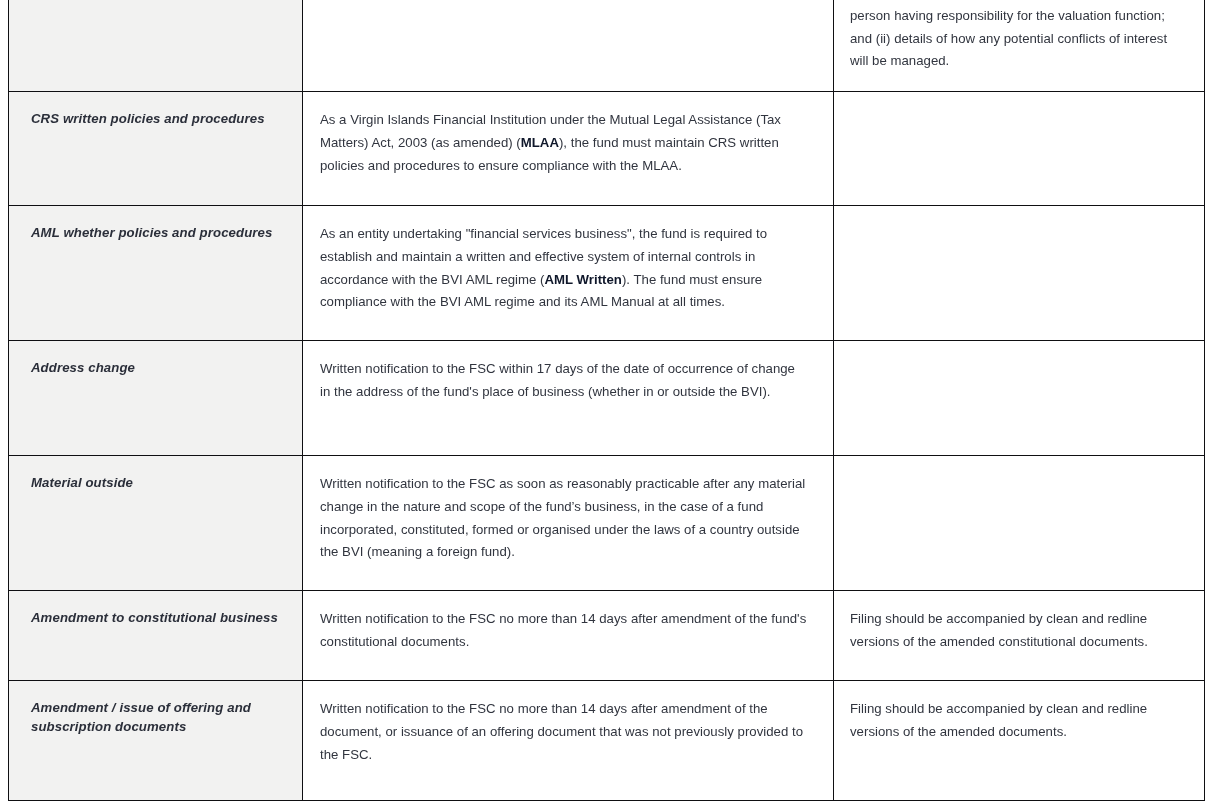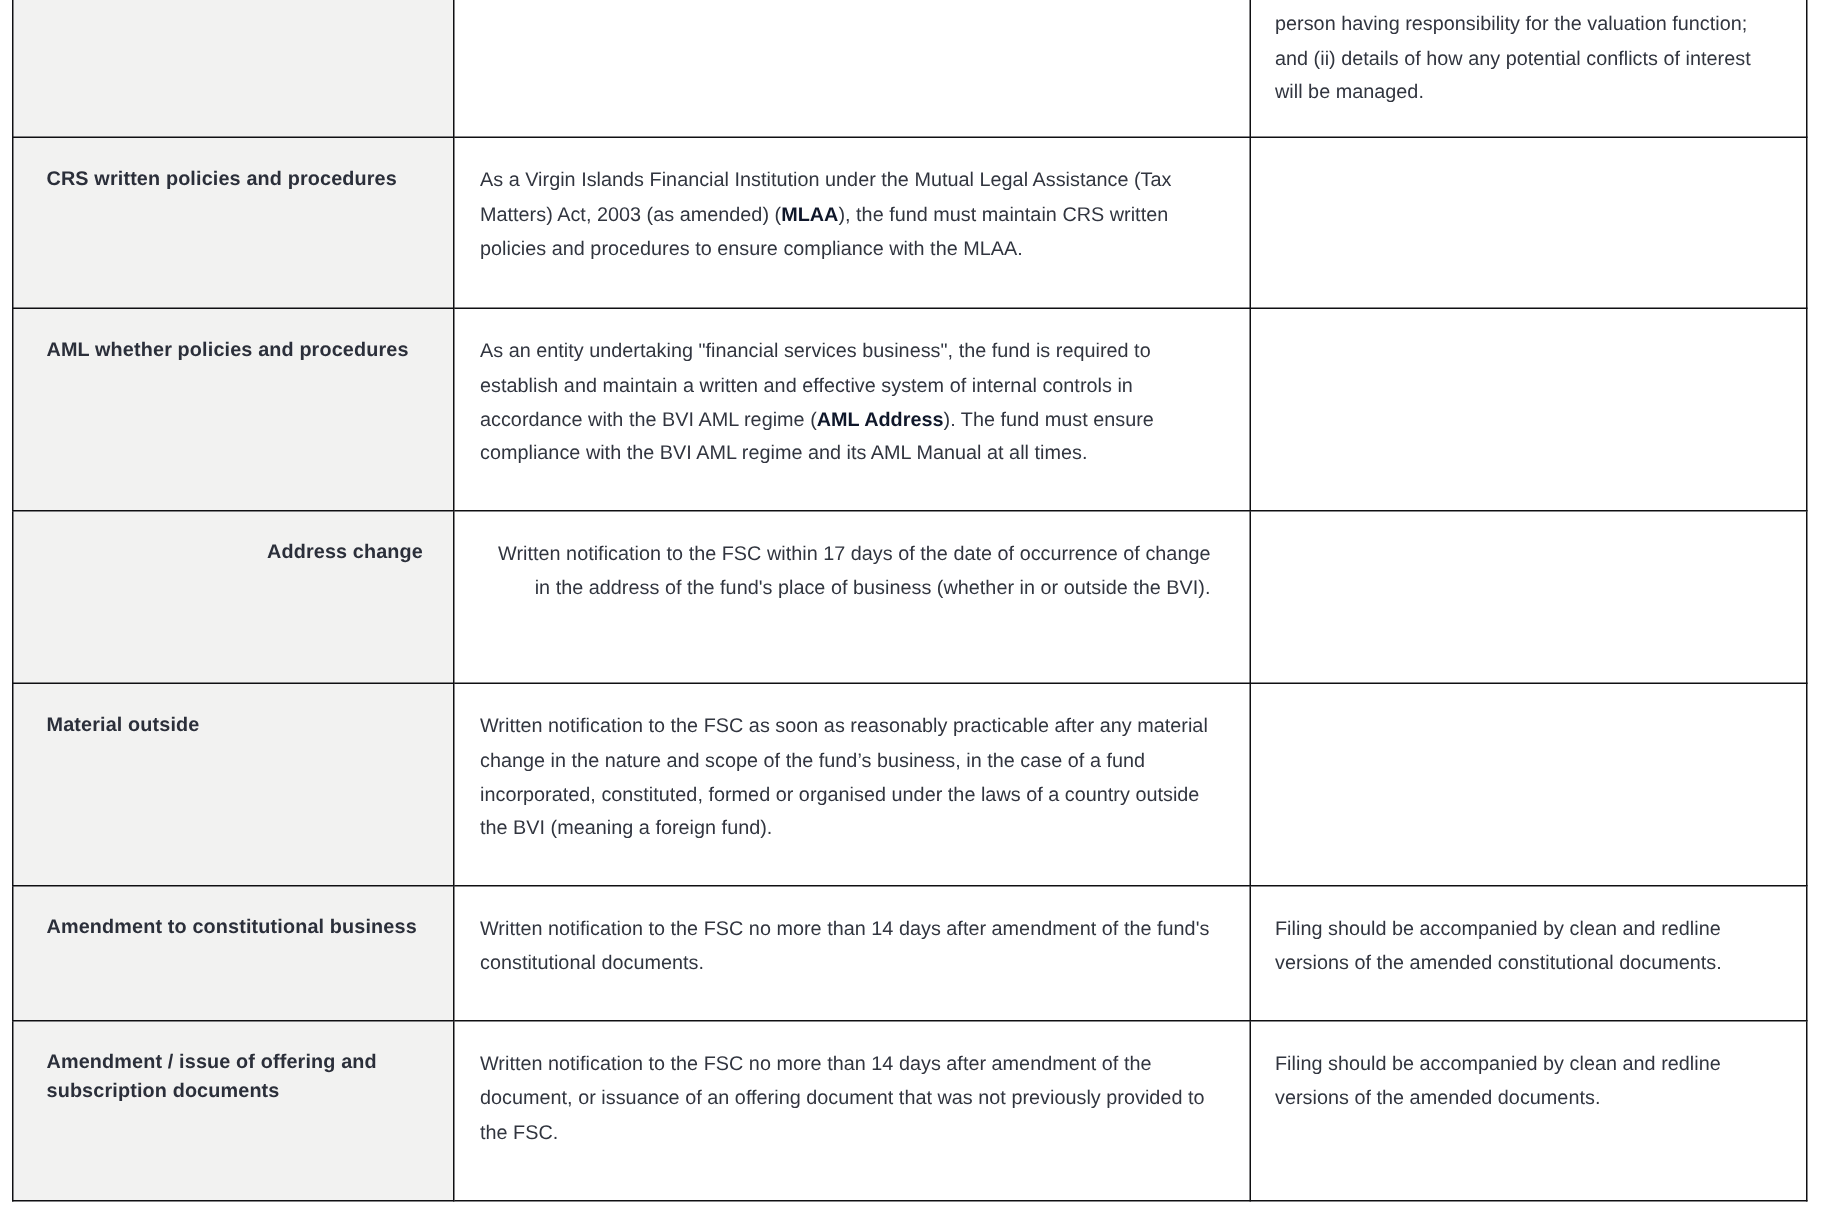--- a/index.html
+++ b/index.html
@@ -39,20 +39,21 @@
   }
 
   
   col.c1 { width: 294px; }
   col.c2 { width: 531px; }
   col.c3 { width: 371px; }
 
   td.col-label {
     background: #f2f2f1;
     padding: 17px 20px 28px 22px;
+    font-style: italic;
   }
   td.col-body,
   td.col-notes {
     background: #ffffff;
     padding: 17px 26px 18px 17px;
   }
   td.col-notes {
     padding-right: 20px;
     padding-left: 16px;
   }
@@ -72,21 +73,21 @@
     color: #31353f;
     letter-spacing: 0.02px;
   }
 
   .body-text b, .notes-text b { font-weight: 700; color: #0f172a; }
 
   
   tr.r-top    td { height: 101px; }   
   tr.r-crs    td { height: 114px; }
   tr.r-aml    td { height: 135px; }
-  tr.r-addr   td { height: 115px; text-align: right; }
+  tr.r-addr   td { height: 115px; }
   tr.r-matl   td { height: 135px; }
   tr.r-amend1 td { height: 90px;  }
   tr.r-amend2 td { height: 120px; }
 
   .clip-top .body-text { visibility: hidden; }
 </style>
 </head>
 <body>
 
 <div class="page">
@@ -121,21 +122,21 @@
         <td class="col-notes">
           <div class="notes-text"></div>
         </td>
       </tr>
 
       <tr class="r-aml">
         <td class="col-label">
           <div class="label-text">AML whether policies and procedures</div>
         </td>
         <td class="col-body">
-          <div class="body-text">As an entity undertaking "financial services business", the fund is required to establish and maintain a written and effective system of internal controls in accordance with the BVI AML regime (<b>AML Address</b>). The fund must ensure compliance with the BVI AML regime and its AML Manual at all times.</div>
+          <div class="body-text">As an entity undertaking "financial services business", the fund is required to establish and maintain a written and effective system of internal controls in accordance with the BVI AML regime (<b>AML Written</b>). The fund must ensure compliance with the BVI AML regime and its AML Manual at all times.</div>
         </td>
         <td class="col-notes">
           <div class="notes-text"></div>
         </td>
       </tr>
 
       <tr class="r-addr">
         <td class="col-label">
           <div class="label-text">Address change</div>
         </td>

